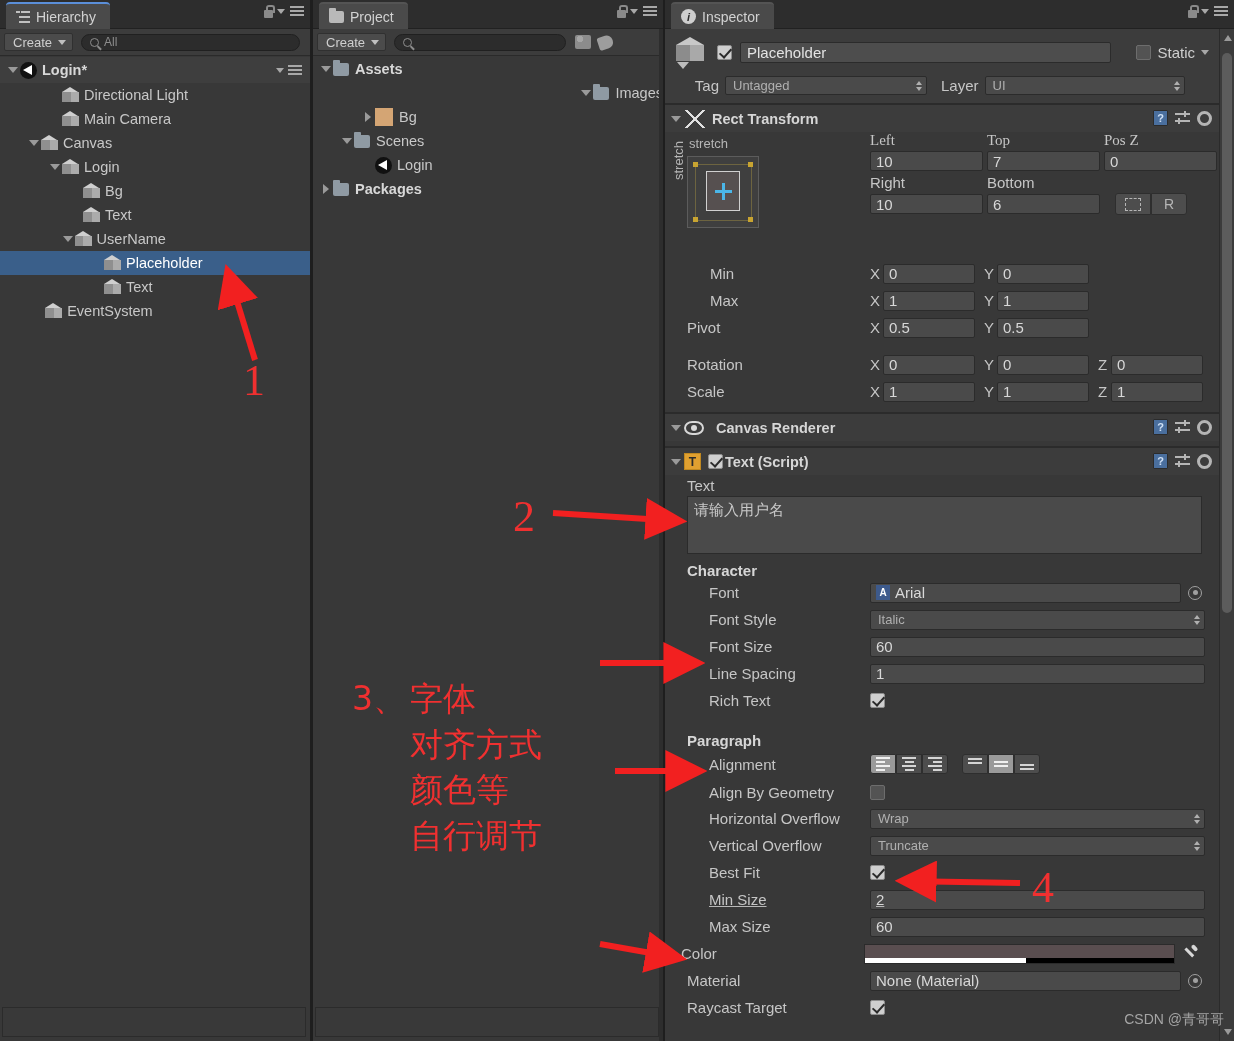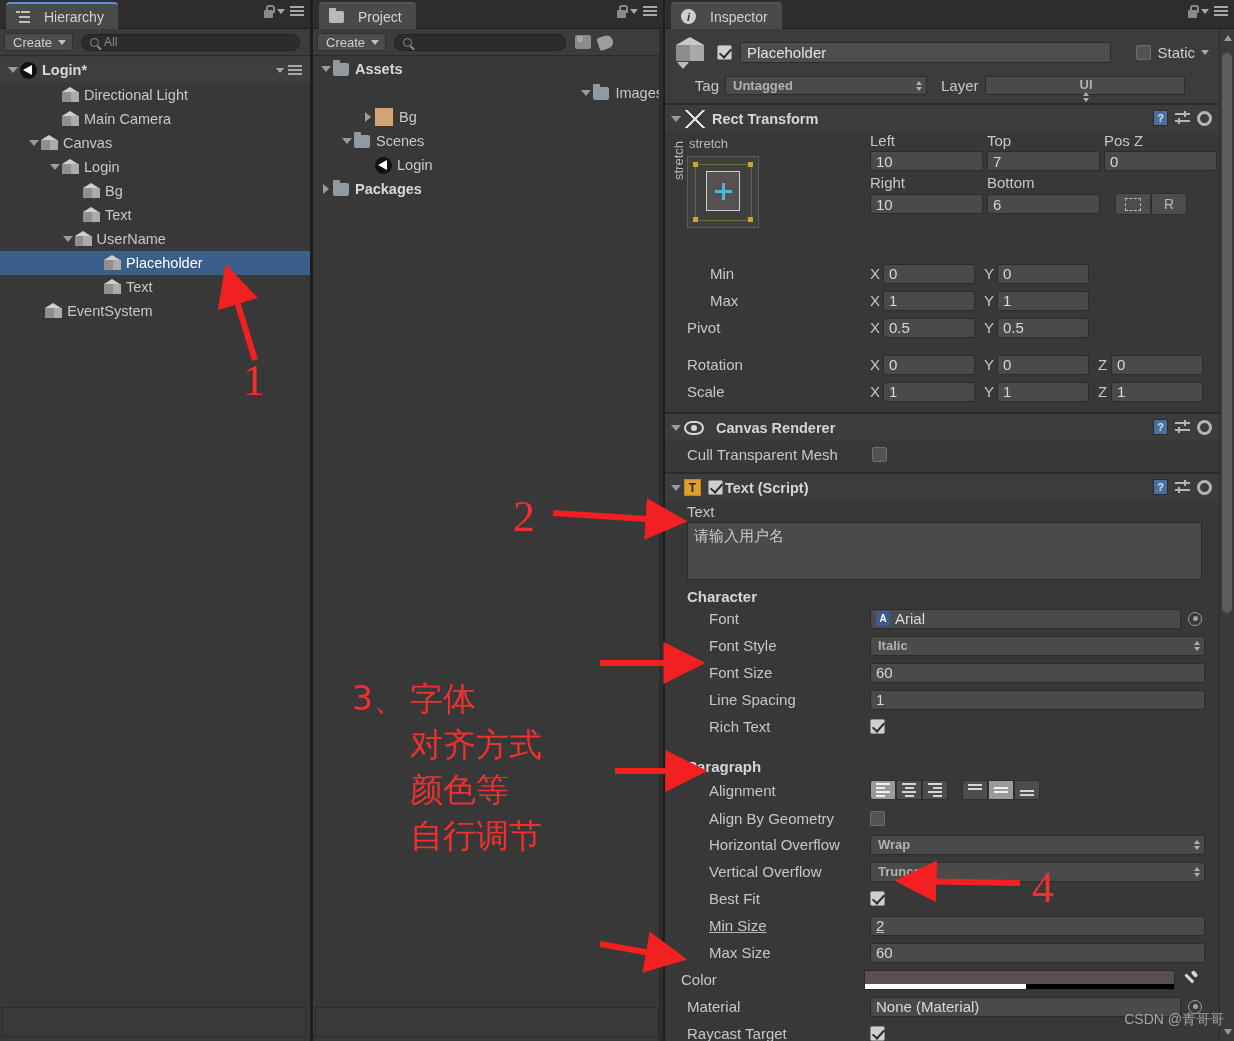--- a/index.html
+++ b/index.html
@@ -18,21 +18,21 @@
 
   
   .panel { position: absolute; background: #383838; }
   .panel-tabbar {
     height: 29px; background: #2d2d2d;
     position: relative;
     border-bottom: 1px solid #212121;
   }
   .tab {
     position: absolute; left: 6px; top: 2px; height: 27px;
-    display: flex; align-items: center; gap: 14px;
+    display: flex; align-items: center; gap: 6px;
     padding: 0 14px 0 10px;
     background: #4a4a4a;
     border-radius: 4px 4px 0 0;
     color: #d2d2d2; font-size: 14px;
     border-top: 2px solid #5b8fd9;
     text-align: right;
   }
   .tab.noaccent { border-top: 2px solid #545454; }
   .tab-label { white-space: nowrap; }
   .tabbar-right {
@@ -128,21 +128,21 @@
   .cb.checked::after{content:"";position:absolute;left:4px;top:0px;width:5px;height:10px;border:solid #2b2b2b;border-width:0 2.5px 2.5px 0;transform:rotate(42deg);}
   .cb.empty{background:#535353;border:1px solid #6d6d6d;}
 
   .namefield{flex:1;height:21px;background:#4d4d4d;border:1px solid #2b2b2b;border-radius:2px;color:#e3e3e3;
     display:flex;align-items:center;padding:0 6px;font-size:15px;}
   .static-box{display:flex;align-items:center;gap:6px;color:#cfcfcf;font-size:15px;margin-left:17px;}
 
   .obj-row2{display:flex;align-items:center;gap:6px;margin-top:7px;}
   .fld-label{color:#c6c6c6;font-size:15px;}
   .dropdown{height:19px;background:#4a4a4a;border:1px solid #2b2b2b;border-radius:2px;display:flex;align-items:center;
-    justify-content:space-between;padding:0 4px 0 7px;color:#b0b0b0;font-size:13px;font-weight:bold;}
+    justify-content:space-between;padding:0 4px 0 7px;color:#b0b0b0;font-size:13px;}
   .dd-arrows{display:flex;flex-direction:column;gap:2px;align-items:center;}
   .dd-arrows .u{width:0;height:0;border-left:3.5px solid transparent;border-right:3.5px solid transparent;border-bottom:4px solid #b0b0b0;}
   .dd-arrows .d{width:0;height:0;border-left:3.5px solid transparent;border-right:3.5px solid transparent;border-top:4px solid #b0b0b0;}
 
   .comp-header{display:flex;align-items:center;height:26px;padding:0 6px;background:#3c3c3c;border-top:1px solid #2b2b2b;position:relative;}
   .comp-title{font-weight:bold;color:#d6d6d6;font-size:14.5px;margin-left:6px;}
   .comp-right{position:absolute;right:7px;top:5px;display:flex;align-items:center;gap:7px;}
   .ico-help{width:15px;height:16px;background:#4a6f9e;border:1px solid #2b2b2b;border-radius:1px;color:#cfe0f5;
     font-size:11px;display:flex;align-items:center;justify-content:center;font-weight:bold;}
   .ico-preset{width:15px;height:14px;position:relative;display:inline-block;}
@@ -487,21 +487,21 @@
         <div class="obj-row2">
           <span class="fld-label" style="width:46px;text-align:right;">Tag</span>
           <div class="dropdown" style="width:202px;">
             <span>Untagged</span>
             <span class="dd-arrows">
                 <span class="u"></span>
                 <span class="d"></span>
               </span>
           </div>
           <span class="fld-label" style="margin-left:8px;">Layer</span>
-          <div class="dropdown" style="width:200px;flex-direction:column;">
+          <div class="dropdown" style="width:200px;">
             <span>UI</span>
             <span class="dd-arrows">
                 <span class="u"></span>
                 <span class="d"></span>
               </span>
           </div>
         </div>
       </div>
 
       <div class="comp-header" style="height:28px;">
@@ -534,21 +534,21 @@
           <span class="corner" style="right:5px;top:5px;"></span>
           <span class="corner" style="left:5px;bottom:5px;"></span>
           <span class="corner" style="right:5px;bottom:5px;"></span>
           <span class="inner"></span>
           <span style="position:absolute;left:27px;top:26px;width:17px;height:17px;background:
             linear-gradient(#4bb6e8,#4bb6e8) center/3px 17px no-repeat,
             linear-gradient(#4bb6e8,#4bb6e8) center/17px 3px no-repeat;"></span>
         </div>
 
         <div style="position:absolute;left:205px;top:0px;">
-          <div style="display:flex;gap:4px;">
+          <div style="display:flex;gap:4px;font-family:Liberation Serif, serif;">
             <div style="width:113px;">
                 <div class="lbl" style="color:#c6c6c6;font-size:15px;">Left</div>
               </div>
             <div style="width:113px;">
                 <div class="lbl" style="color:#c6c6c6;font-size:15px;">Top</div>
               </div>
             <div style="width:113px;">
                 <div class="lbl" style="color:#c6c6c6;font-size:15px;">Pos Z</div>
               </div>
           </div>
@@ -667,24 +667,20 @@
         <span class="comp-right">
           <span class="ico-help">?</span>
           <span class="ico-preset">
               <i></i>
               <i></i>
               <i></i>
               <i></i>
             </span>
           <span class="ico-gear"></span>
         </span>
-      </div>
-      <div class="row" style="padding-left:22px;height:26px;">
-        <span class="lbl" style="width:185px;overflow:hidden;">Cull Transparent Mesh</span>
-        <span class="cb empty"></span>
       </div>
       <div style="height:6px;border-bottom:1px solid #2b2b2b;"></div>
 
       <div class="comp-header" style="height:28px;">
         <span class="tri-sm-down"></span>
         <span class="ico-script">T</span>
         <span class="cb checked" style="margin-left:7px;"></span>
         <span class="comp-title" style="margin-left:2px;">Text (Script)</span>
         <span class="comp-right">
           <span class="ico-help">?</span>

